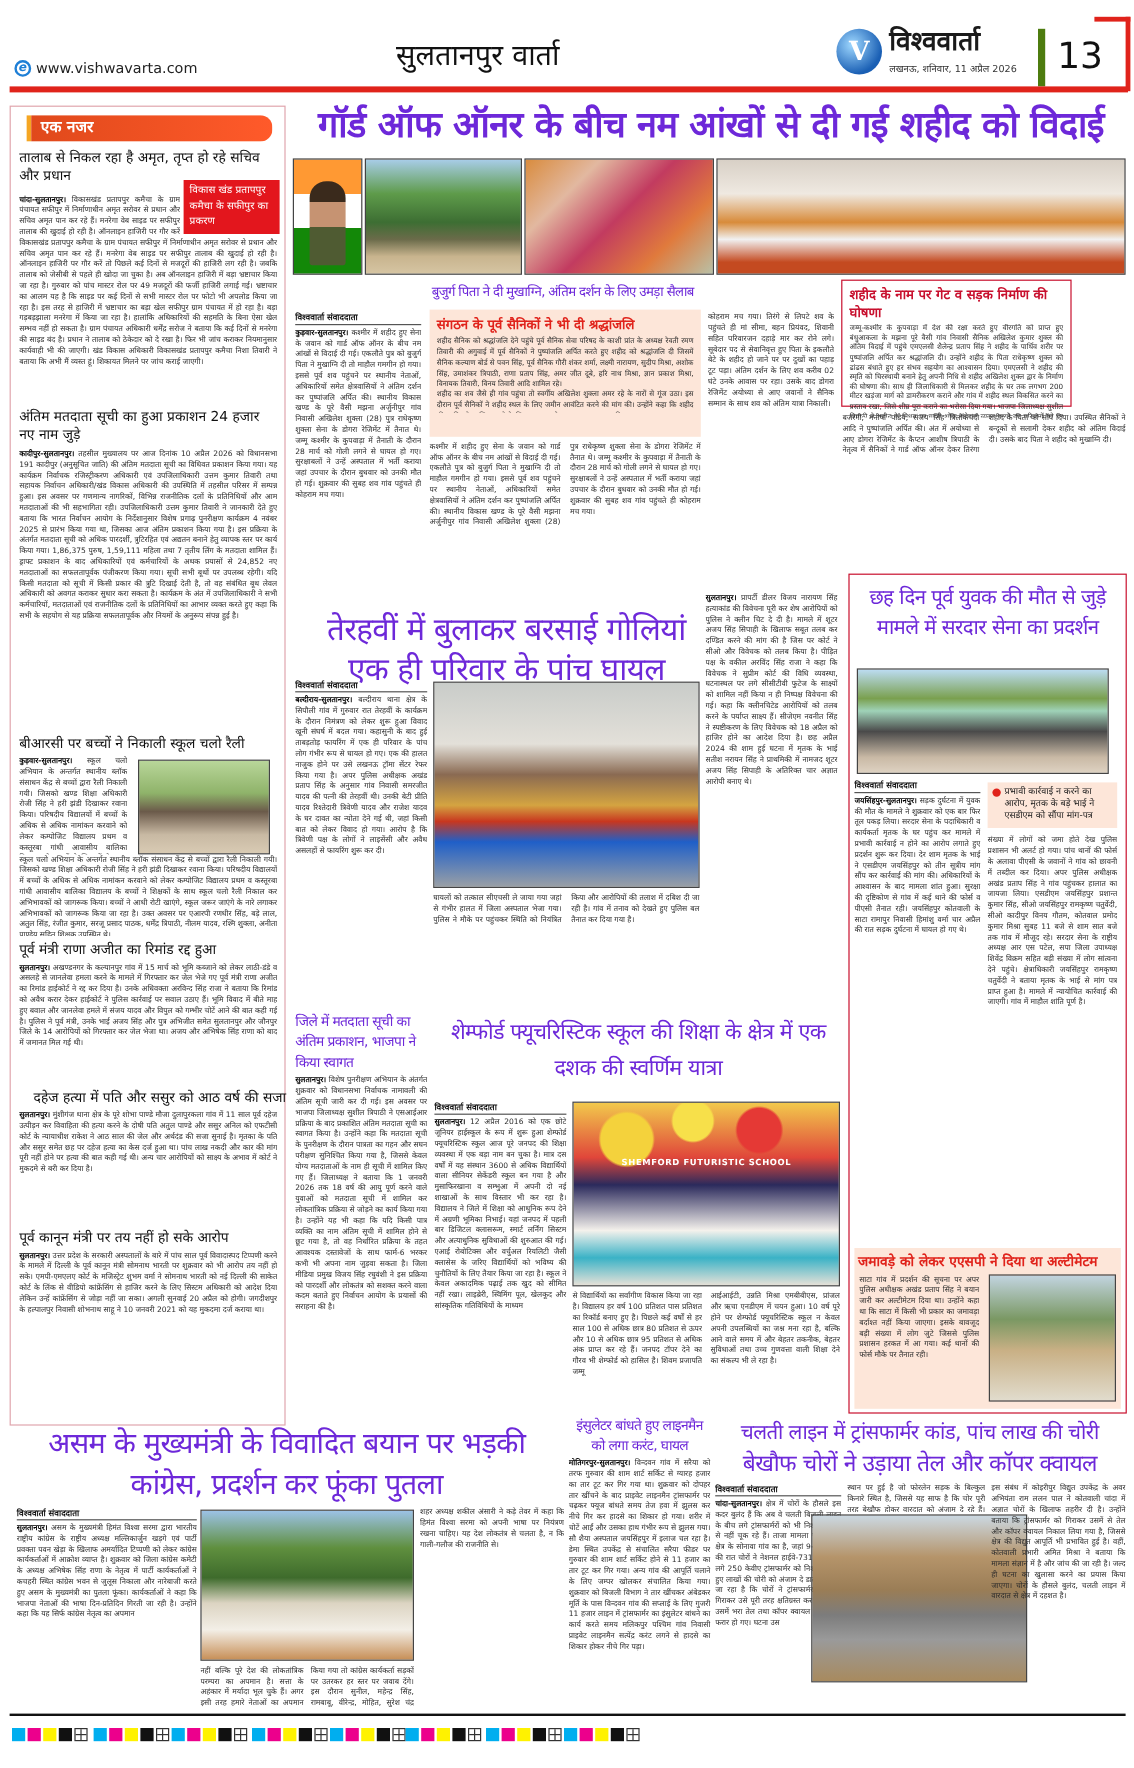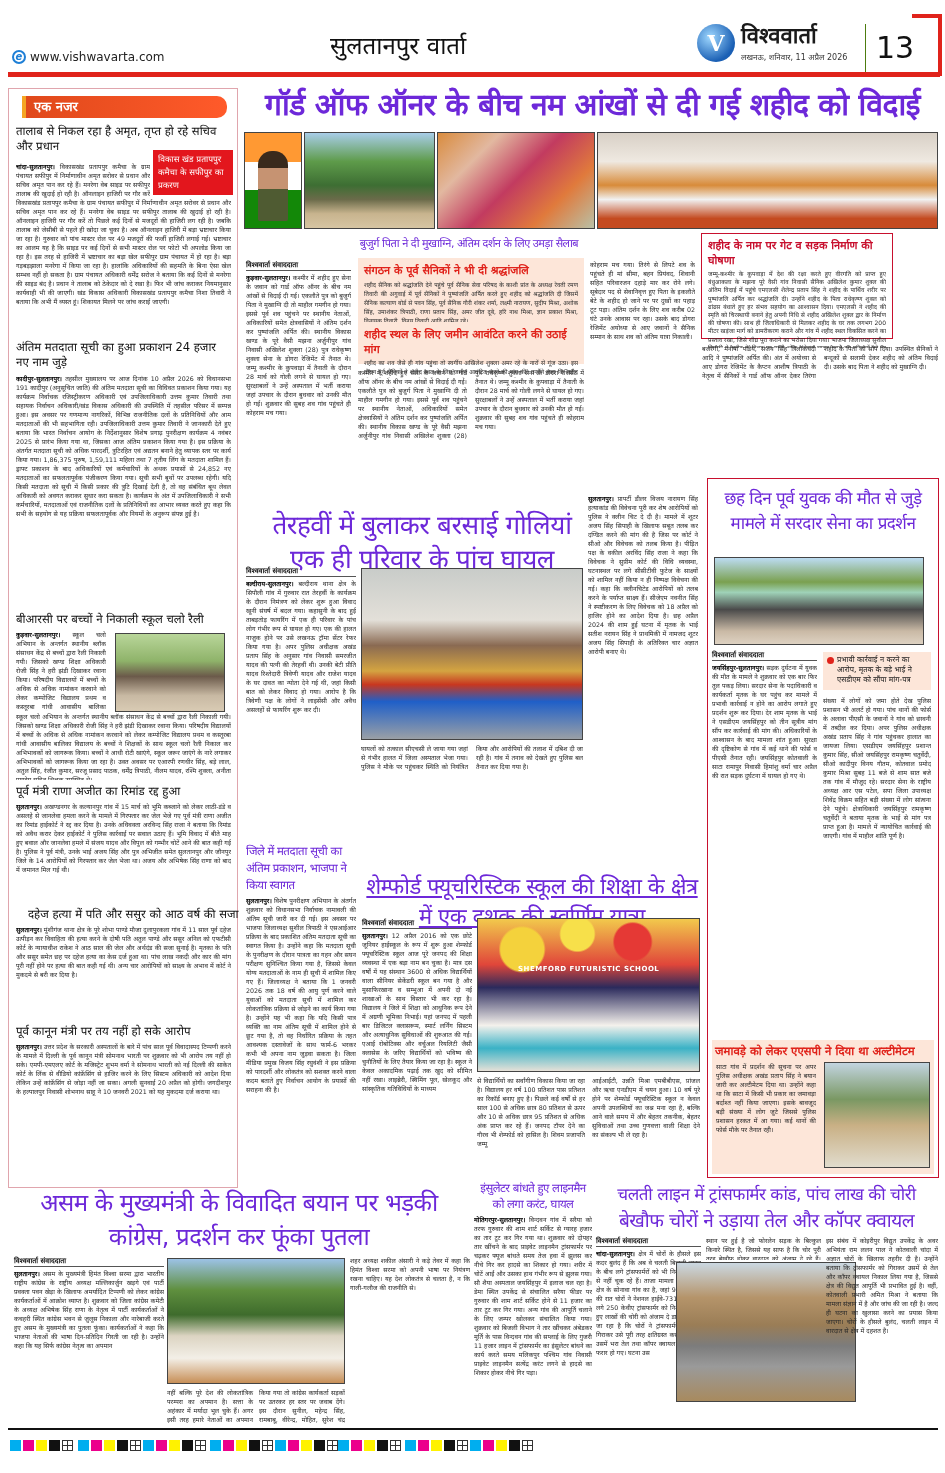--- a/index.html
+++ b/index.html
@@ -7,21 +7,21 @@
 body{font-family:"DejaVu Sans","Liberation Sans",sans-serif;color:#1a1a1a;position:relative}
 .abs{position:absolute}
 .masthead{left:0;top:0;width:945px;height:78px}
 .site-url{left:12px;top:50px;font-size:12px;color:#222;display:flex;align-items:center;gap:4px}
 .ie-icon{width:14px;height:14px;border-radius:50%;border:2px solid #1e7fd6;color:#1e7fd6;font-size:10px;font-weight:bold;line-height:10px;text-align:center;font-style:italic}
 .section-title{left:330px;top:28px;font-size:24px;color:#111;font-family:"DejaVu Serif",serif}
 .logo{left:697px;top:24px;display:flex;align-items:center;gap:6px}
 .logo-globe{width:38px;height:38px;border-radius:50%;background:radial-gradient(circle at 35% 35%,#9fd8ff,#1a5fb4 70%);color:#fff;font-weight:bold;font-size:22px;text-align:center;line-height:38px;font-family:"DejaVu Serif",serif}
 .logo-name{font-size:22px;font-weight:bold;color:#1a1a1a;line-height:1}
 .logo-date{font-size:8px;color:#333;margin-top:4px}
-.pg-num{left:865px;top:24px;width:70px;height:48px;border-left:1px solid #4d7c0f;font-size:30px;color:#111;padding-left:10px;line-height:48px}
+.pg-num{left:865px;top:24px;width:70px;height:48px;border-left:6px solid #4d7c0f;font-size:30px;color:#111;padding-left:10px;line-height:48px}
 .red-corner{right:3px;top:14px;width:4px;height:62px;background:#e0231b}
 .red-corner-top{right:3px;top:14px;width:30px;height:4px;background:#e0231b}
 .red-line{left:8px;top:72px;width:932px;height:5px;background:#e0231b}
 
 .col{font-size:6.3px;line-height:9px;color:#2a2a2a;text-align:justify;overflow:hidden}
 .h-big{font-weight:bold;color:#6d28d9;text-align:center;letter-spacing:-0.5px}
 .byline{font-size:7px;font-weight:bold;border-bottom:1px solid #555;padding-bottom:1px;margin-bottom:2px;color:#111}
 .place{font-weight:bold;color:#000}
 .photo{border:1px solid #444;overflow:hidden}
 
@@ -125,21 +125,20 @@
 <div class="abs" style="left:246px;top:260px;width:105px;">
   <div class="byline">विश्ववार्ता संवाददाता</div>
   <div class="col" style="height:208px;">
     <span class="place">कुड़वार-सुलतानपुर।</span>
     <span>कश्मीर में शहीद हुए सेना के जवान को गार्ड ऑफ ऑनर के बीच नम आंखों से विदाई दी गई। एकलौते पुत्र को बुजुर्ग पिता ने मुखाग्नि दी तो माहौल गमगीन हो गया। इससे पूर्व शव पहुंचने पर स्थानीय नेताओं, अधिकारियों समेत क्षेत्रवासियों ने अंतिम दर्शन कर पुष्पांजलि अर्पित की। स्थानीय विकास खण्ड के पूरे वैसी मझना अर्जुनीपुर गांव निवासी अखिलेश शुक्ला (28) पुत्र राधेकृष्ण शुक्ला सेना के डोगरा रेजिमेंट में तैनात थे। जम्मू कश्मीर के कुपवाड़ा में तैनाती के दौरान 28 मार्च को गोली लगने से घायल हो गए। सुरक्षाबलों ने उन्हें अस्पताल में भर्ती कराया जहां उपचार के दौरान बुधवार को उनकी मौत हो गई। शुक्रवार की सुबह शव गांव पहुंचते ही कोहराम मच गया।</span>
   </div>
 </div>
 <div class="abs pink-box" style="left:358px;top:258px;width:226px;height:106px;padding:4px 6px;">
   <div class="orange-h">संगठन के पूर्व सैनिकों ने भी दी श्रद्धांजलि</div>
   <div class="col" style="height:42px;margin-top:3px;font-size:6px;">शहीद सैनिक को श्रद्धांजलि देने पहुंचे पूर्व सैनिक सेवा परिषद के काशी प्रांत के अध्यक्ष रेवती रमण तिवारी की अगुवाई में पूर्व सैनिकों ने पुष्पांजलि अर्पित करते हुए शहीद को श्रद्धांजलि दी जिसमें सैनिक कल्याण बोर्ड से पवन सिंह, पूर्व सैनिक गौरी शंकर शर्मा, लक्ष्मी नारायण, सुदीप मिश्रा, अशोक सिंह, उमाशंकर त्रिपाठी, राणा प्रताप सिंह, अमर जीत दूबे, हरि नाथ मिश्रा, ज्ञान प्रकाश मिश्रा, विनायक तिवारी, विनय तिवारी आदि शामिल रहे।</div>
-  <div class="orange-h" style="margin-top:4px;">शहीद स्थल के लिए जमीन आवंटित करने की उठाई मांग</div>
   <div class="col" style="height:20px;margin-top:2px;font-size:6px;">शहीद का शव जैसे ही गांव पहुंचा तो स्वर्गीय अखिलेश शुक्ला अमर रहे के नारों से गूंज उठा। इस दौरान पूर्व सैनिकों ने शहीद स्थल के लिए जमीन आवंटित करने की मांग की। उन्होंने कहा कि शहीद की स्मृति को सुरक्षित रखने के लिए प्रशासन को जल्द कदम उठाना चाहिए।</div>
 </div>
 <div class="abs col" style="left:358px;top:368px;width:226px;height:100px;column-count:2;column-gap:8px;">कश्मीर में शहीद हुए सेना के जवान को गार्ड ऑफ ऑनर के बीच नम आंखों से विदाई दी गई। एकलौते पुत्र को बुजुर्ग पिता ने मुखाग्नि दी तो माहौल गमगीन हो गया। इससे पूर्व शव पहुंचने पर स्थानीय नेताओं, अधिकारियों समेत क्षेत्रवासियों ने अंतिम दर्शन कर पुष्पांजलि अर्पित की। स्थानीय विकास खण्ड के पूरे वैसी मझना अर्जुनीपुर गांव निवासी अखिलेश शुक्ला (28) पुत्र राधेकृष्ण शुक्ला सेना के डोगरा रेजिमेंट में तैनात थे। जम्मू कश्मीर के कुपवाड़ा में तैनाती के दौरान 28 मार्च को गोली लगने से घायल हो गए। सुरक्षाबलों ने उन्हें अस्पताल में भर्ती कराया जहां उपचार के दौरान बुधवार को उनकी मौत हो गई। शुक्रवार की सुबह शव गांव पहुंचते ही कोहराम मच गया।</div>
 <div class="abs col" style="left:590px;top:260px;width:105px;height:208px;">कोहराम मच गया। तिरंगे से लिपटे शव के पहुंचते ही मां सीमा, बहन प्रियंवद, शिवानी सहित परिवारजन दहाड़े मार कर रोने लगे। सूबेदार पद से सेवानिवृत्त हुए पिता के इकलौते बेटे के शहीद हो जाने पर पर दुखों का पहाड़ टूट पड़ा। अंतिम दर्शन के लिए शव करीब 02 घंटे उनके आवास पर रहा। उसके बाद डोगरा रेजिमेंट अयोध्या से आए जवानों ने सैनिक सम्मान के साथ शव को अंतिम यात्रा निकाली।</div>
 
 <div class="abs redbox-right" style="left:701px;top:233px;width:192px;height:106px;padding:3px 6px;">
   <div class="redhead">शहीद के नाम पर गेट व सड़क निर्माण की घोषणा</div>
   <div class="col" style="height:78px;margin-top:3px;font-size:6px;line-height:8.2px;">जम्मू-कश्मीर के कुपवाड़ा में देश की रक्षा करते हुए वीरगति को प्राप्त हुए बंधुआकला के मझना पूरे वैसी गांव निवासी सैनिक अखिलेश कुमार शुक्ल की अंतिम विदाई में पहुंचे एमएलसी शैलेन्द्र प्रताप सिंह ने शहीद के पार्थिव शरीर पर पुष्पांजलि अर्पित कर श्रद्धांजलि दी। उन्होंने शहीद के पिता राधेकृष्ण शुक्ल को ढांढस बंधाते हुए हर संभव सहयोग का आश्वासन दिया। एमएलसी ने शहीद की स्मृति को चिरस्थायी बनाने हेतु अपनी निधि से शहीद अखिलेश शुक्ल द्वार के निर्माण की घोषणा की। साथ ही जिलाधिकारी से मिलकर शहीद के घर तक लगभग 200 मीटर खड़ंजा मार्ग को डामरीकरण कराने और गांव में शहीद स्थल विकसित करने का प्रस्ताव रखा, जिसे शीघ्र पूरा कराने का भरोसा दिया गया। भाजपा जिलाध्यक्ष सुशील त्रिपाठी ने शहीद के निधन पर गहरी शोक संवेदना व्यक्त करते हुए परिजनों को हर संभव सहायता का भरोसा दिलाया।</div>
 </div>
 <div class="abs col" style="left:702px;top:344px;width:236px;height:124px;column-count:2;column-gap:8px;">बजरंगी, मनीषा पांडेय, संजय सिंह त्रिलोकचंदी आदि ने पुष्पांजलि अर्पित की। अंत में अयोध्या से आए डोगरा रेजिमेंट के कैप्टन आशीष त्रिपाठी के नेतृत्व में सैनिकों ने गार्ड ऑफ ऑनर देकर तिरंगा शहीद के पिता को सौंप दिया। उपस्थित सैनिकों ने बन्दूकों से सलामी देकर शहीद को अंतिम विदाई दी। उसके बाद पिता ने शहीद को मुखाग्नि दी।</div>
@@ -184,21 +183,21 @@
 </div>
 
 <div class="abs" style="left:246px;top:843px;width:110px;">
   <div class="h-big" style="font-size:11.5px;line-height:17px;font-weight:normal;text-align:left;">जिले में मतदाता सूची का अंतिम प्रकाशन, भाजपा ने किया स्वागत</div>
   <div class="col" style="height:290px;margin-top:2px;">
     <span class="place">सुलतानपुर।</span>
     <span>विशेष पुनरीक्षण अभियान के अंतर्गत शुक्रवार को विधानसभा निर्वाचक नामावली की अंतिम सूची जारी कर दी गई। इस अवसर पर भाजपा जिलाध्यक्ष सुशील त्रिपाठी ने एसआईआर प्रक्रिया के बाद प्रकाशित अंतिम मतदाता सूची का स्वागत किया है। उन्होंने कहा कि मतदाता सूची के पुनरीक्षण के दौरान पात्रता का गहन और सघन परीक्षण सुनिश्चित किया गया है, जिससे केवल योग्य मतदाताओं के नाम ही सूची में शामिल किए गए हैं। जिलाध्यक्ष ने बताया कि 1 जनवरी 2026 तक 18 वर्ष की आयु पूर्ण करने वाले युवाओं को मतदाता सूची में शामिल कर लोकतांत्रिक प्रक्रिया से जोड़ने का कार्य किया गया है। उन्होंने यह भी कहा कि यदि किसी पात्र व्यक्ति का नाम अंतिम सूची में शामिल होने से छूट गया है, तो वह निर्धारित प्रक्रिया के तहत आवश्यक दस्तावेजों के साथ फार्म-6 भरकर कभी भी अपना नाम जुड़वा सकता है। जिला मीडिया प्रमुख विजय सिंह रघुवंशी ने इस प्रक्रिया को पारदर्शी और लोकतंत्र को सशक्त करने वाला कदम बताते हुए निर्वाचन आयोग के प्रयासों की सराहना की है।</span>
   </div>
 </div>
 
-<div class="abs h-big" style="left:362px;top:872px;width:340px;font-size:22px;line-height:30px;font-weight:normal;text-decoration:underline;">शेम्फोर्ड फ्यूचरिस्टिक स्कूल की शिक्षा के क्षेत्र में एक दशक की स्वर्णिम यात्रा</div>
+<div class="abs h-big" style="left:362px;top:846px;width:340px;font-size:18px;line-height:30px;font-weight:normal;">शेम्फोर्ड फ्यूचरिस्टिक स्कूल की शिक्षा के क्षेत्र में एक दशक की स्वर्णिम यात्रा</div>
 <div class="abs" style="left:362px;top:918px;width:110px;">
   <div class="byline">विश्ववार्ता संवाददाता</div>
   <div class="col" style="height:256px;">
     <span class="place">सुलतानपुर।</span>
     <span>12 अप्रैल 2016 को एक छोटे जूनियर हाईस्कूल के रूप में शुरू हुआ शेम्फोर्ड फ्यूचरिस्टिक स्कूल आज पूरे जनपद की शिक्षा व्यवस्था में एक बड़ा नाम बन चुका है। मात्र दस वर्षों में यह संस्थान 3600 से अधिक विद्यार्थियों वाला सीनियर सेकेंडरी स्कूल बन गया है और मुसाफिरखाना व सम्भुआ में अपनी दो नई शाखाओं के साथ विस्तार भी कर रहा है। विद्यालय ने जिले में शिक्षा को आधुनिक रूप देने में अग्रणी भूमिका निभाई। यहां जनपद में पहली बार डिजिटल क्लासरूम, स्मार्ट लर्निंग सिस्टम और अत्याधुनिक सुविधाओं की शुरुआत की गई। एआई रोबोटिक्स और वर्चुअल रियलिटी जैसी क्लासेस के जरिए विद्यार्थियों को भविष्य की चुनौतियों के लिए तैयार किया जा रहा है। स्कूल ने केवल अकादमिक पढ़ाई तक खुद को सीमित नहीं रखा। लाइब्रेरी, स्विमिंग पूल, खेलकूद और सांस्कृतिक गतिविधियों के माध्यम</span>
   </div>
 </div>
 <div class="abs photo" style="left:477px;top:918px;width:223px;height:154px;background:radial-gradient(circle at 20% 20%,#f4d23c 0 10%,transparent 11%),radial-gradient(circle at 70% 15%,#e53935 0 9%,transparent 10%),radial-gradient(circle at 45% 10%,#f7e04a 0 9%,transparent 10%),linear-gradient(180deg,#f2c94c 0%,#e0463a 30%,#2b2a5c 45%,#f4f1ec 70%,#3ab2c6 85%,#e6e1d8 100%);">
   <div style="margin:46px 0 0 40px;color:#fff;font-size:7px;font-weight:bold;letter-spacing:0.5px;">SHEMFORD FUTURISTIC SCHOOL</div>
 </div>

